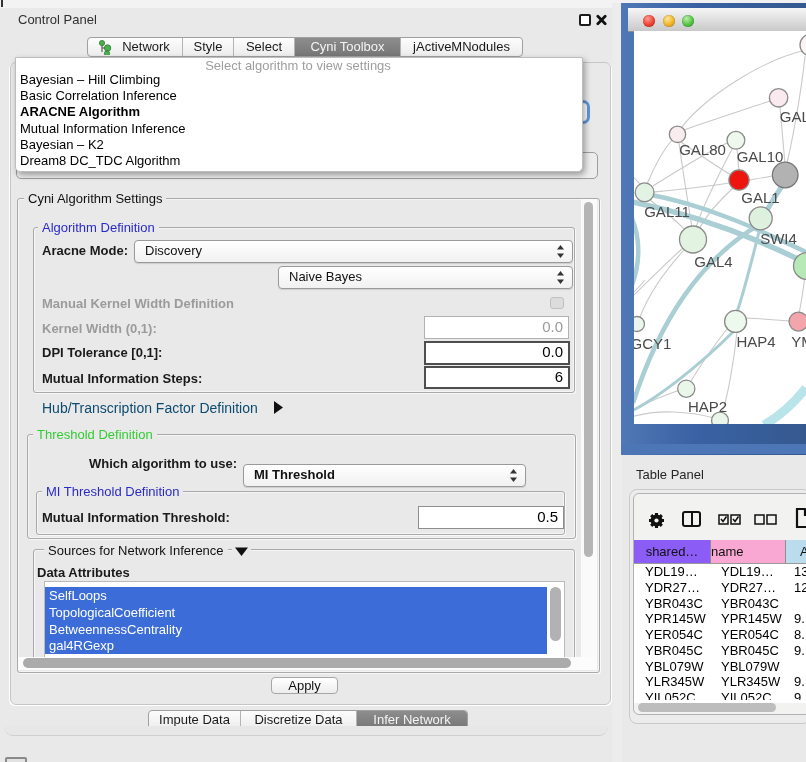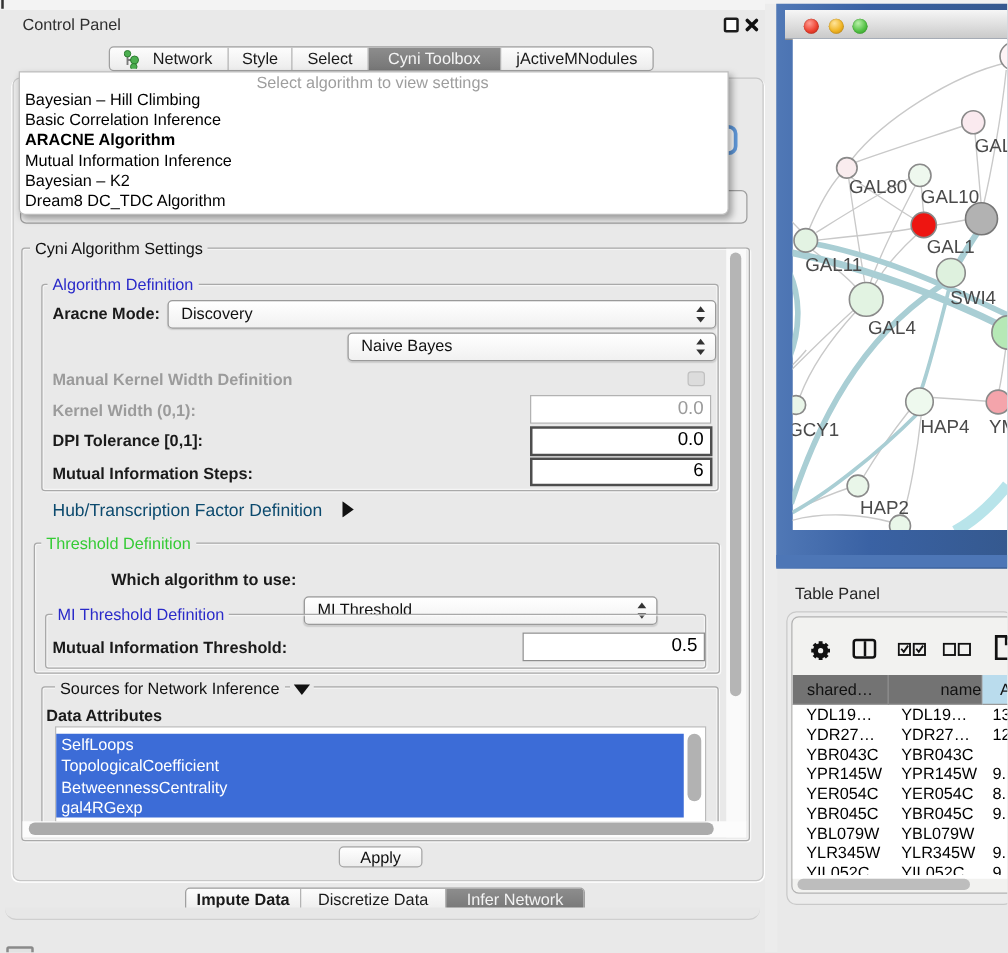--- a/index.html
+++ b/index.html
@@ -99,21 +99,21 @@
 
 <div class="abs" style="left:42px;top:400px;font-size:14px;color:#0c4a6e;">Hub/Transcription Factor Definition</div>
 <svg class="abs" style="left:273px;top:401px;" width="11" height="13" viewBox="0 0 11 13">
       <path d="M1 0 L10 6.5 L1 13 Z" fill="#111"></path>
     </svg>
 
 <div class="group" style="left:27px;top:434px;width:547px;height:103px;"></div>
 <div class="gtitle" style="left:33px;top:427px;color:#35cb35;">Threshold Definition</div>
 
 <div class="abs blbl" style="left:89px;top:456px;">Which algorithm to use:</div>
-<div class="combo" style="left:243px;top:477px;width:281px;height:21px;">
+<div class="combo" style="left:243px;top:464px;width:281px;height:21px;font-weight:bold;">
   <span class="ctext">MI Threshold</span>
   <svg class="spin" width="9" height="15" viewBox="0 0 9 15">
         <path d="M4.5 1 L8 5.5 L1 5.5 Z" fill="#333"></path>
         <path d="M4.5 14 L1 9.5 L8 9.5 Z" fill="#333"></path>
       </svg>
 </div>
 
 <div class="group" style="left:36px;top:491px;width:527px;height:42px;"></div>
 <div class="gtitle" style="left:42px;top:484px;color:#2a2ac9;">MI Threshold Definition</div>
 
@@ -133,21 +133,21 @@
 <div class="abs" style="left:45px;top:587px;width:502px;height:67px;background:#3c6cd7;"></div>
 <div class="abs" style="left:49px;top:588px;font-size:13px;color:#fff;line-height:16.8px;">SelfLoops<br>TopologicalCoefficient<br>BetweennessCentrality<br>gal4RGexp</div>
 <div class="abs" style="left:550px;top:587px;width:11px;height:54px;background:#b2b2b2;border-radius:6px;"></div>
 
 <div class="abs" style="left:18px;top:657px;width:579px;height:13px;background:#fcfcfc;"></div>
 <div class="abs" style="left:23px;top:658px;width:548px;height:10px;background:#ababab;border-radius:5px;"></div>
 
 <div class="abs" style="left:271px;top:677px;width:65px;height:15px;background:linear-gradient(#fff,#ededed);border:1px solid #a6a6a6;border-radius:4px;text-align:center;font-size:13px;line-height:15px;color:#111;">Apply</div>
 
 <div class="seg" style="left:148px;top:710px;width:318px;">
-  <div class="s" style="width:91px;font-weight:bold;">Impute Data</div>
+  <div class="s" style="width:91px;">Impute Data</div>
   <div class="s" style="width:115px;">Discretize Data</div>
   <div class="s sel" style="width:110px;">Infer Network</div>
 </div>
 
 <div class="abs" style="left:4px;top:726px;width:604px;height:9px;background:#e7e7e7;border-bottom:1px solid #cfcfcf;border-radius:0 0 9px 9px;"></div>
 
 <div class="abs" style="left:5px;top:757px;width:18px;height:10px;background:#e2e2e2;border:2px solid #8a8a8a;border-radius:2px;"></div>
 
 <div class="abs" style="left:15px;top:57px;width:566px;height:113px;background:#fff;border:1px solid #bdbdbd;border-radius:0 0 5px 5px;box-shadow:2px 3px 6px rgba(0,0,0,.35);z-index:30;"></div>
 <div class="abs" style="left:15px;top:58px;width:566px;text-align:center;font-size:13px;color:#9e9e9e;z-index:31;">Select algorithm to view settings</div>
@@ -260,22 +260,22 @@
   </svg>
   <svg style="position:absolute;left:120px;top:20px;" width="24" height="11" viewBox="0 0 24 11">
     <rect x="1" y="1" width="9" height="9" fill="none" stroke="#111" stroke-width="1.5"></rect>
     <rect x="13" y="1" width="9" height="9" fill="none" stroke="#111" stroke-width="1.5"></rect>
   </svg>
   <svg style="position:absolute;left:161px;top:14px;" width="18" height="20" viewBox="0 0 18 20">
     <path d="M2 1 H10 L16 7 V19 H2 Z" fill="none" stroke="#111" stroke-width="2.2"></path>
     <path d="M10 1 V7 H16" fill="none" stroke="#111" stroke-width="2.2"></path>
   </svg>
 
-  <div style="position:absolute;left:0;top:46px;width:76px;height:23px;background:#737373;border-right:1px solid #8f8f8f;border-bottom:1px solid #9a9a9a;text-align:center;font-size:13px;line-height:23px;color:#111;">shared…</div>
-  <div style="position:absolute;left:77px;top:46px;width:74px;height:23px;background:#737373;border-right:1px solid #8f8f8f;border-bottom:1px solid #9a9a9a;text-align:right;font-size:13px;line-height:23px;color:#111;">name</div>
+  <div style="position:absolute;left:0;top:46px;width:76px;height:23px;background:#8b5cf6;border-right:1px solid #8f8f8f;border-bottom:1px solid #9a9a9a;text-align:center;font-size:13px;line-height:23px;color:#111;">shared…</div>
+  <div style="position:absolute;left:77px;top:46px;width:74px;height:23px;background:#f9a8d4;border-right:1px solid #8f8f8f;border-bottom:1px solid #9a9a9a;text-align:left;font-size:13px;line-height:23px;color:#111;">name</div>
   <div style="position:absolute;left:152px;top:46px;width:24px;height:23px;background:#badced;border-bottom:1px solid #9a9a9a;font-size:13px;line-height:23px;color:#111;padding-left:14px;">A</div>
 
   <div style="position:absolute;left:0;top:70px;width:176px;height:136px;overflow:hidden;font-size:13px;color:#000;">
     <div style="position:absolute;left:11px;top:0;line-height:15.75px;">YDL19…<br>YDR27…<br>YBR043C<br>YPR145W<br>YER054C<br>YBR045C<br>YBL079W<br>YLR345W<br>YIL052C</div>
     <div style="position:absolute;left:87px;top:0;line-height:15.75px;">YDL19…<br>YDR27…<br>YBR043C<br>YPR145W<br>YER054C<br>YBR045C<br>YBL079W<br>YLR345W<br>YIL052C</div>
     <div style="position:absolute;left:160px;top:0;line-height:15.75px;">13<br>12<br>&nbsp;<br>9.<br>8.<br>9.<br>&nbsp;<br>9.<br>9.</div>
   </div>
 
   <div style="position:absolute;left:4px;top:209px;width:138px;height:9px;background:#bdbdbd;border-radius:5px;"></div>
 </div>

